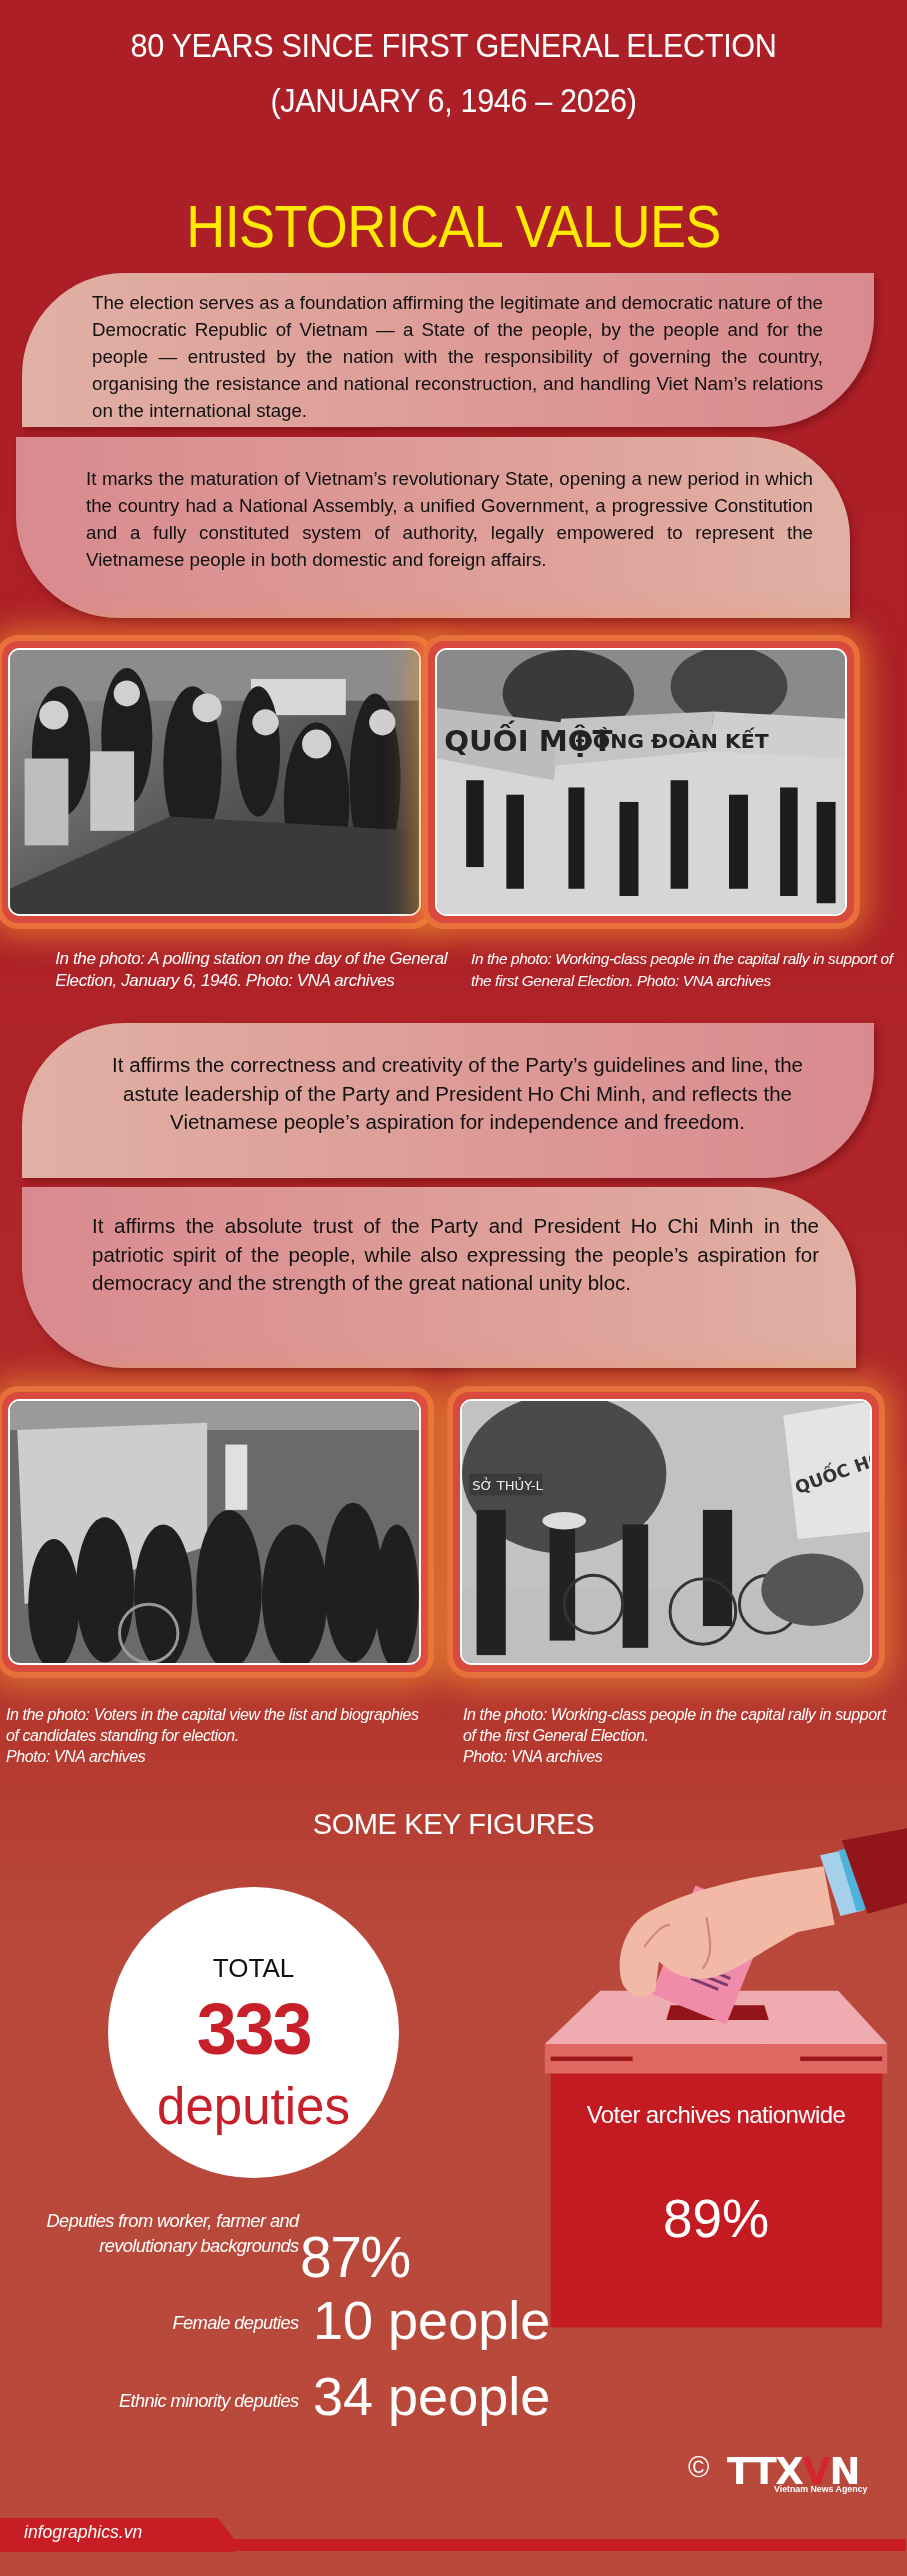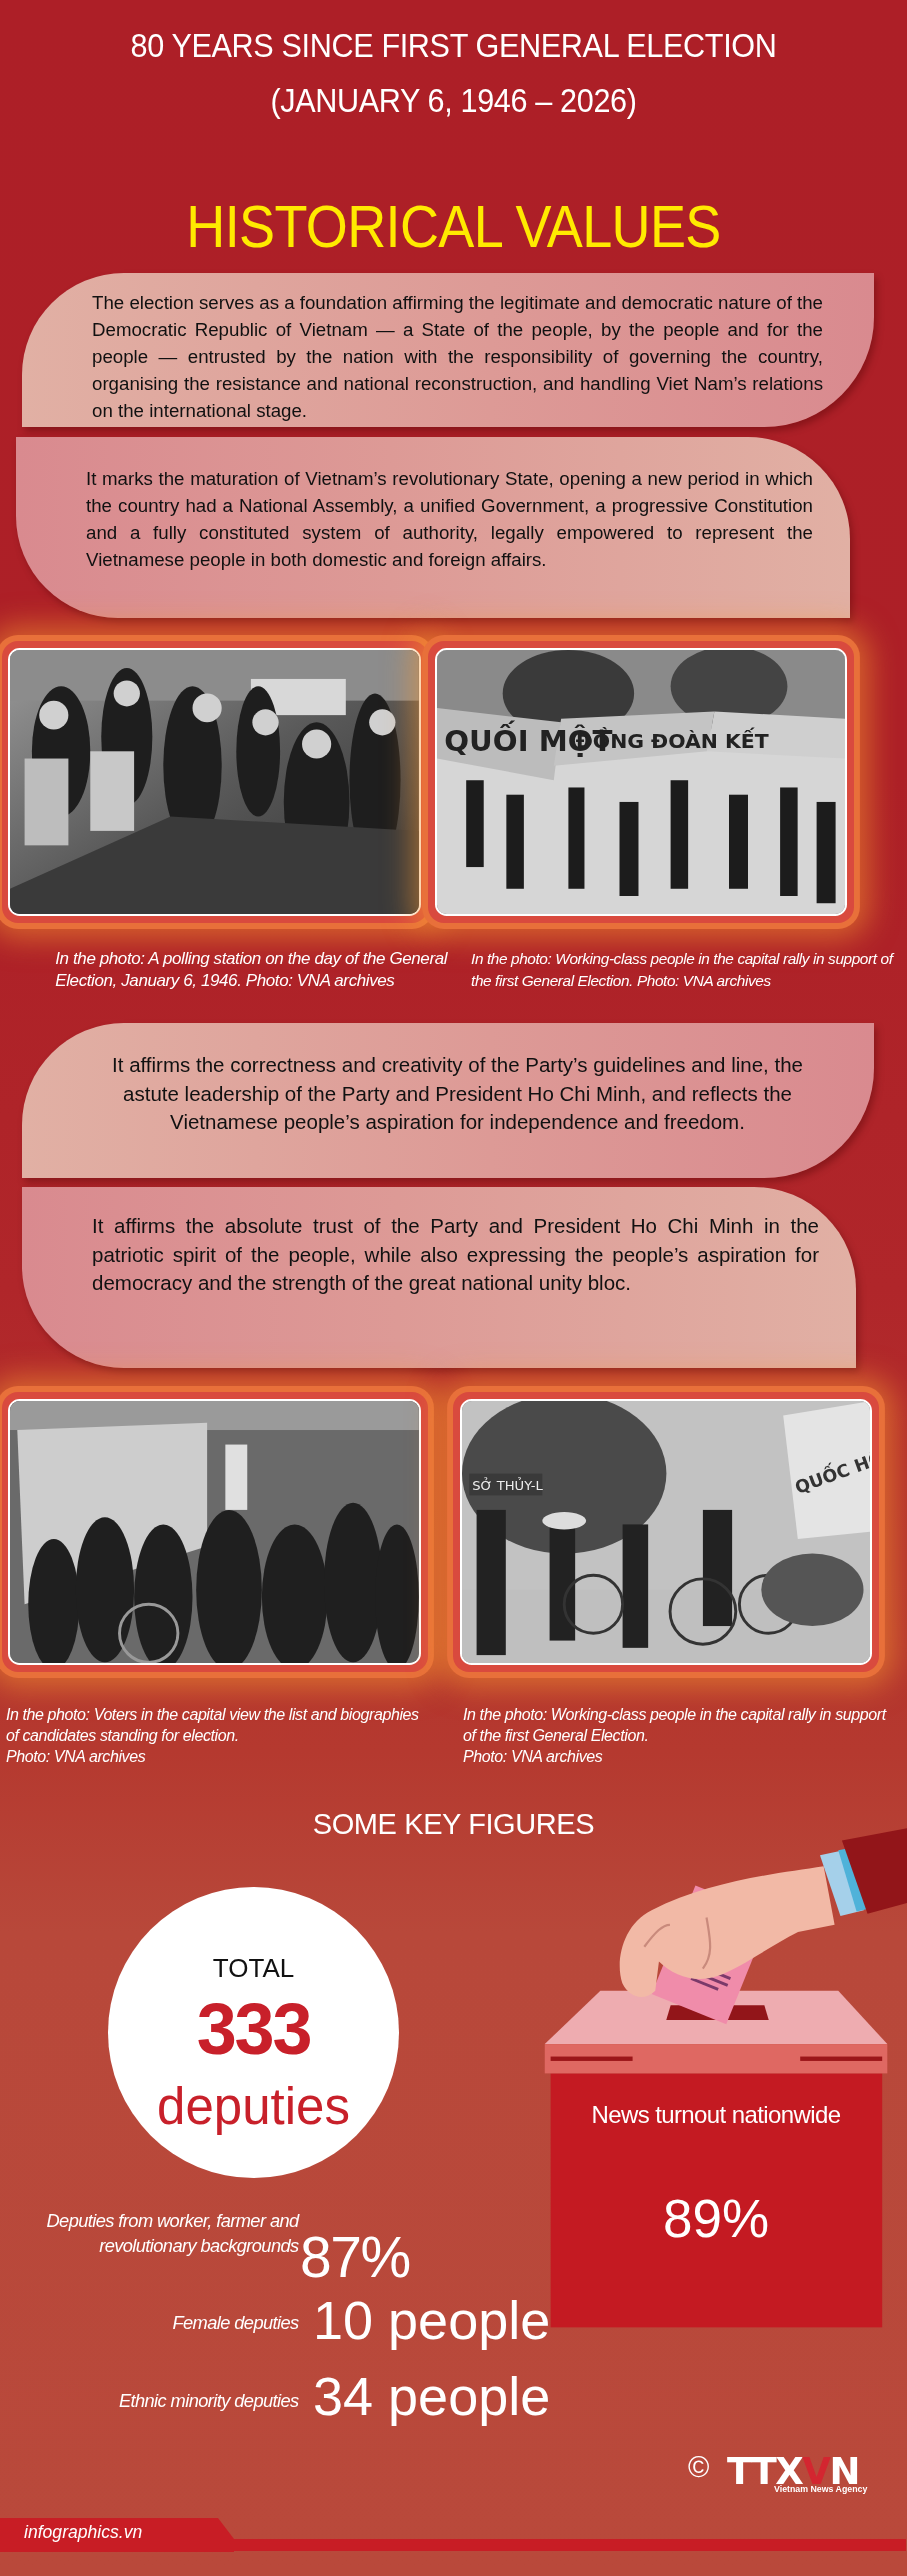--- a/index.html
+++ b/index.html
@@ -315,21 +315,21 @@
   </g>
 
   <path d="M 405 70 C 340 80, 250 90, 170 130 C 130 150, 120 200, 130 230 C 140 250, 160 255, 175 240 L 180 200 C 200 220, 230 230, 260 220 C 290 210, 330 180, 370 160 L 420 150 Z" fill="#f2b9a6"></path>
   <path d="M 160 180 C 175 160, 185 150, 195 150" stroke="#c98a7c" stroke-width="3" fill="none"></path>
   <path d="M 245 140 C 250 170, 255 190, 240 210" stroke="#c98a7c" stroke-width="3" fill="none"></path>
 
   <polygon points="400,55 432,48 460,130 428,138" fill="#a5d0ea"></polygon>
   <polygon points="425,48 446,44 466,128 450,132" fill="#4fb2d9"></polygon>
   <polygon points="430,35 520,18 520,120 465,135" fill="#921519"></polygon>
 </svg>
-<div id="turnout-label">News turnout nationwide</div>
+<div id="turnout-label">Voter archives nationwide</div>
 <div id="turnout-value">89%</div>
 
 <div id="copyright-icon">©</div>
 <div id="logo-mark"><span>TTX</span><span id="logo-v">V</span><span>N</span></div>
 <div id="logo-sub">Vietnam News Agency</div>
 
 <div id="footer-tab"></div>
 <div id="footer-strip"></div>
 <div id="footer-text">infographics.vn</div>
 

